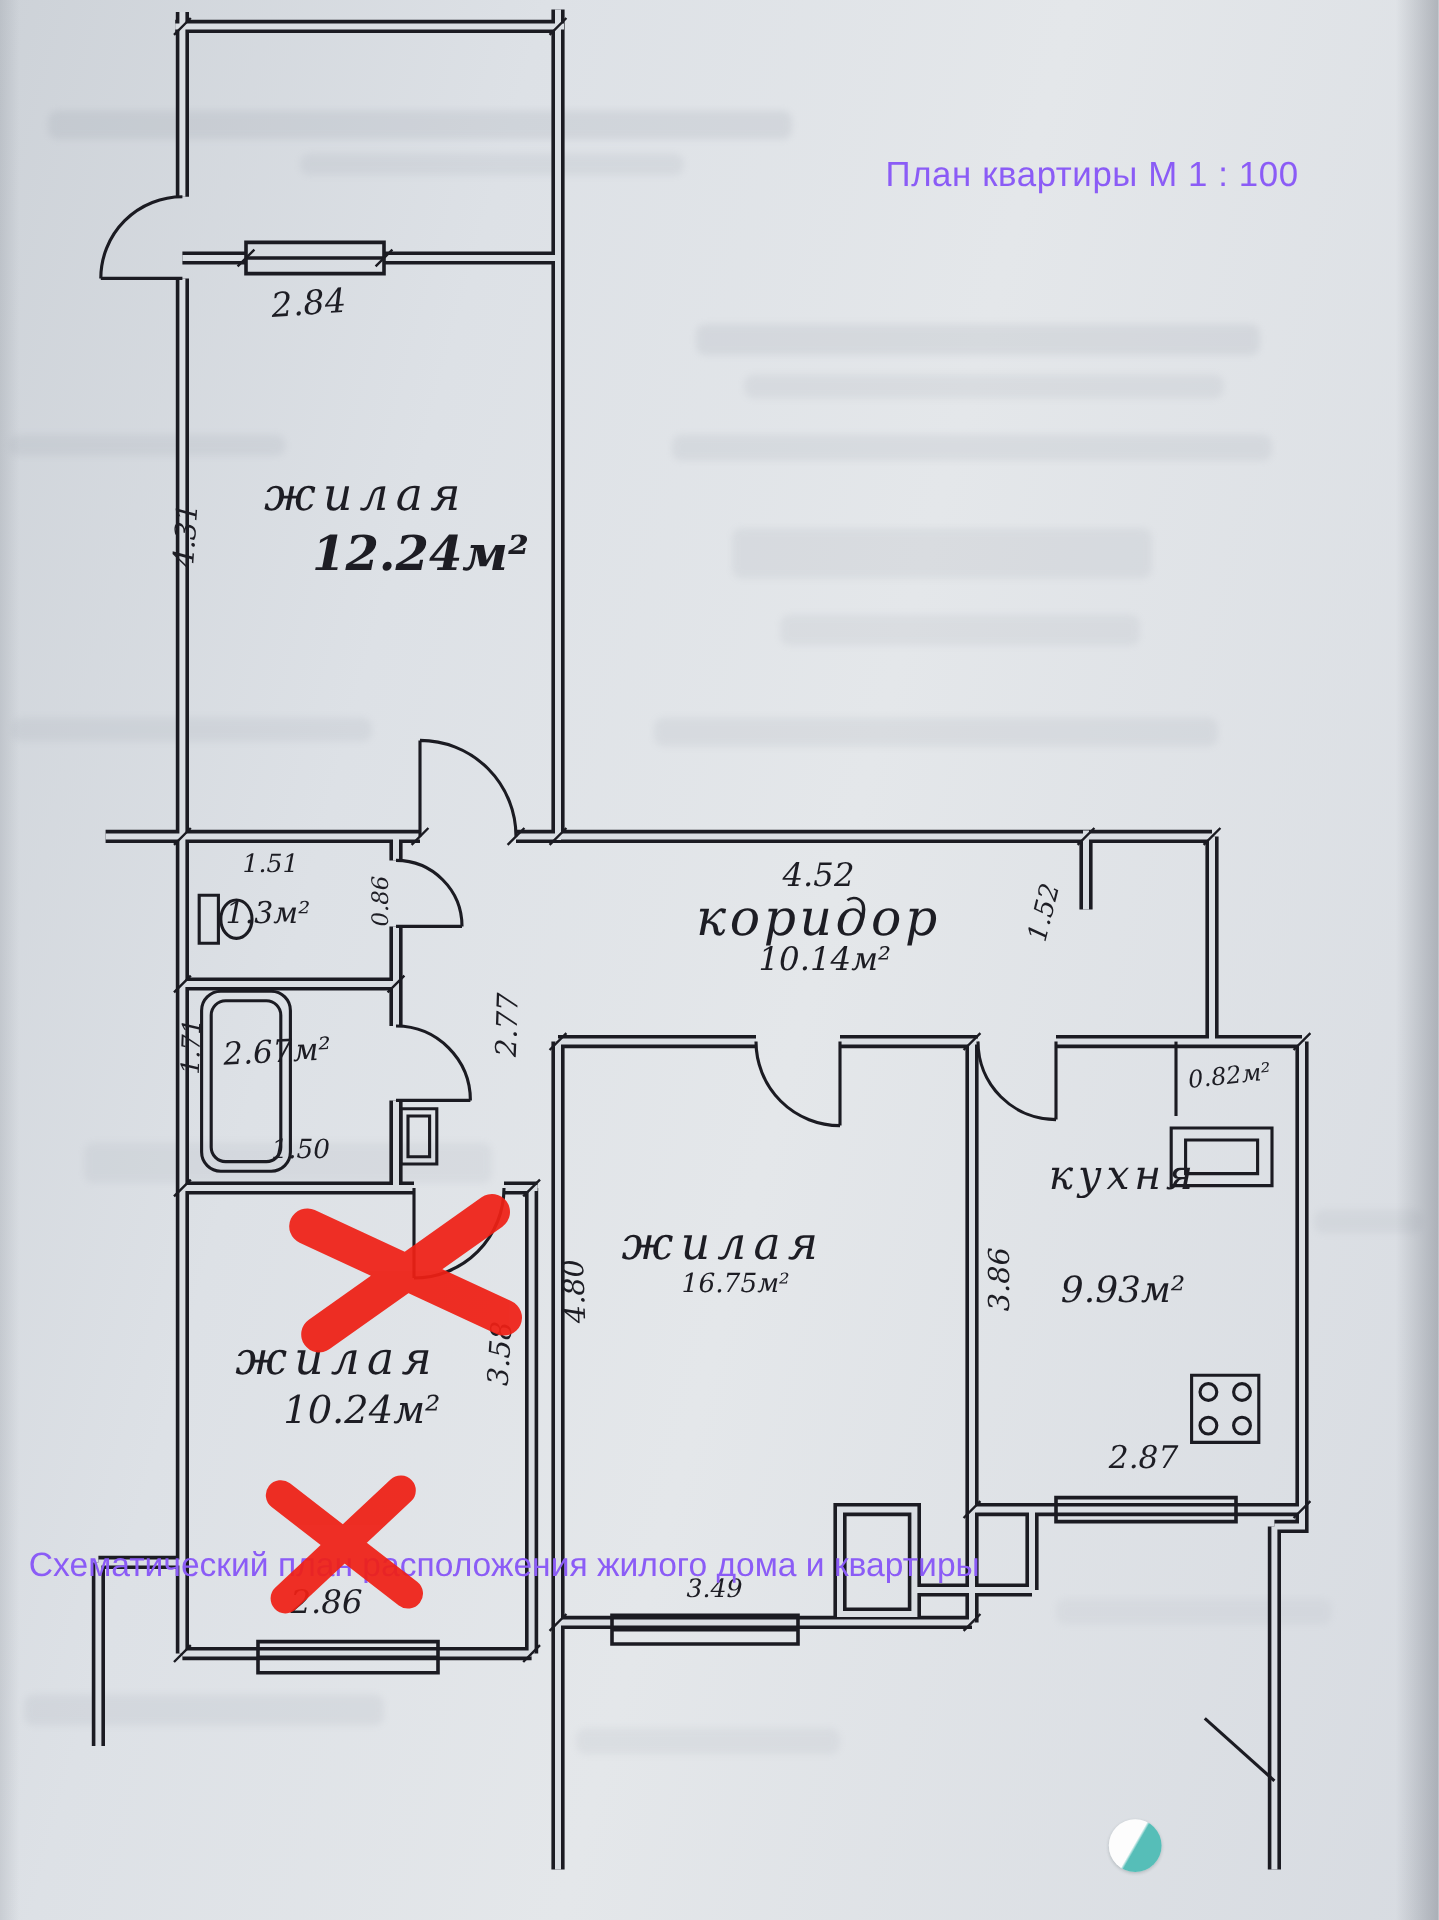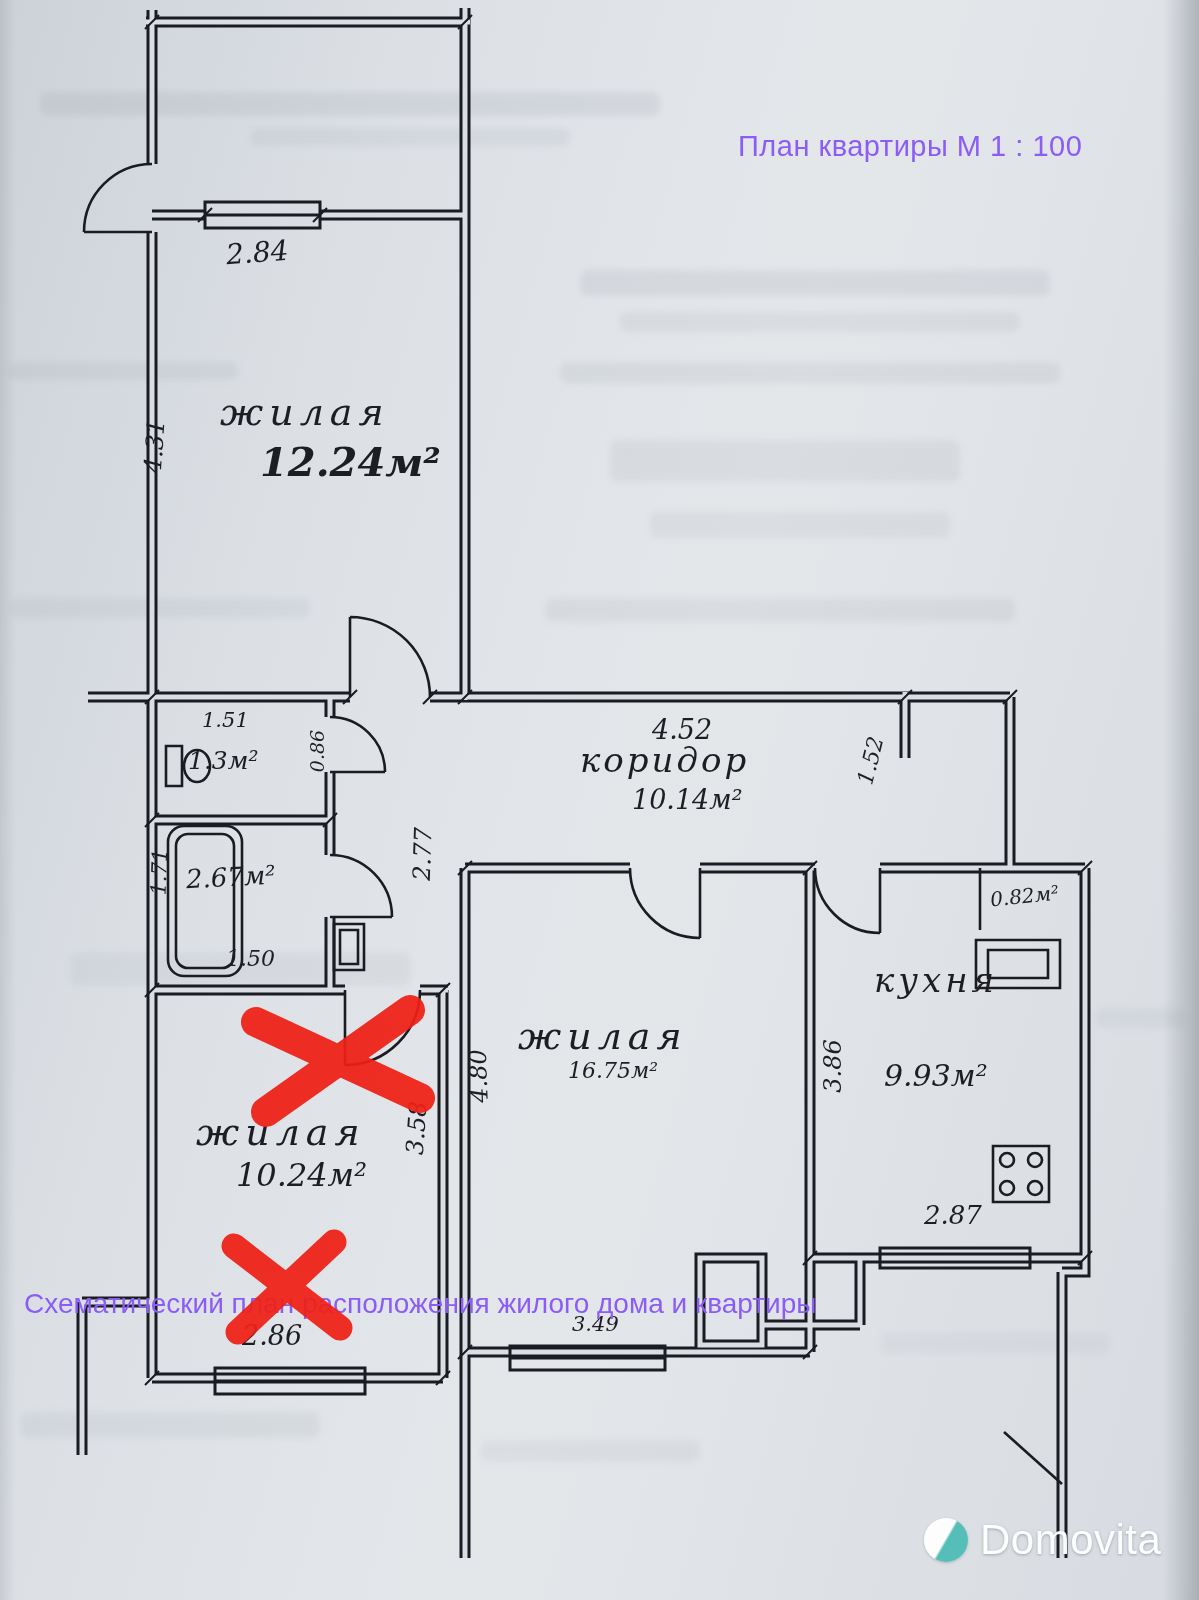--- a/index.html
+++ b/index.html
@@ -153,21 +153,21 @@
       M458 1359 L472 1345 M803 1359 L817 1345
       M145 1385 L159 1371 M436 1385 L450 1371"></path>
   </g>
 </svg>
 
 <div class="lbl typed" style="left:738px;top:130px;font-size:29px;letter-spacing:.5px;">План квартиры М 1 : 100</div>
 
 <div class="lbl hand" style="left:220px;top:390px;font-size:38px;letter-spacing:6px;">жилая</div>
 <div class="lbl hand" style="left:260px;top:438px;font-size:40px;font-weight:bold;">12.24м²</div>
 
-<div class="lbl hand" style="left:580px;top:740px;font-size:34px;letter-spacing:3px;">коридор</div>
+<div class="lbl hand" style="left:580px;top:740px;font-size:42px;letter-spacing:3px;">коридор</div>
 <div class="lbl hand" style="left:608px;top:784px;font-size:27px;margin-left:24px;">10.14м²</div>
 
 <div class="lbl hand" style="left:188px;top:746px;font-size:25px;">1.3м²</div>
 <div class="lbl hand" style="left:186px;top:862px;font-size:26px;transform:rotate(-3deg);">2.67м²</div>
 
 <div class="lbl hand" style="left:518px;top:1014px;font-size:38px;letter-spacing:6px;">жилая</div>
 <div class="lbl hand" style="left:568px;top:1058px;font-size:22px;">16.75м²</div>
 
 <div class="lbl hand" style="left:196px;top:1110px;font-size:38px;letter-spacing:6px;">жилая</div>
 <div class="lbl hand" style="left:236px;top:1156px;font-size:32px;">10.24м²</div>
@@ -199,14 +199,13 @@
     <path stroke-width="30" d="M256 1022 L420 1098 M410 1010 L266 1112"></path>
     <path stroke-width="25" d="M234 1246 L340 1328 M334 1242 L238 1332"></path>
   </g>
 </svg>
 
 <div class="edge-right"></div>
 <div class="edge-left"></div>
 
 <div class="watermark">
   <span class="wm-circle"></span>
-  <span class="wm-text">Domovita</span>
 </div>
 
 </body></html>

